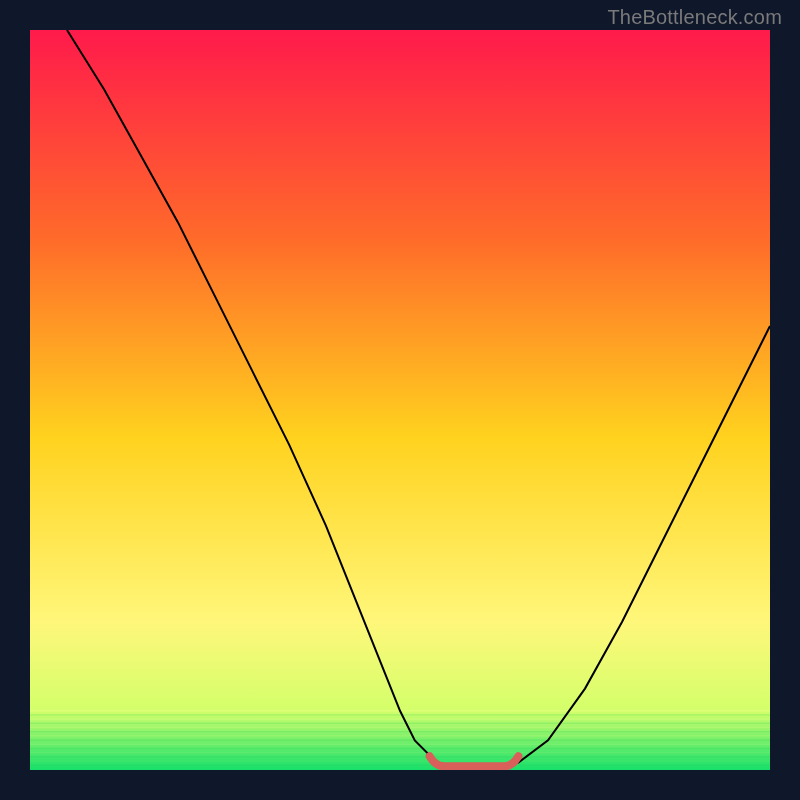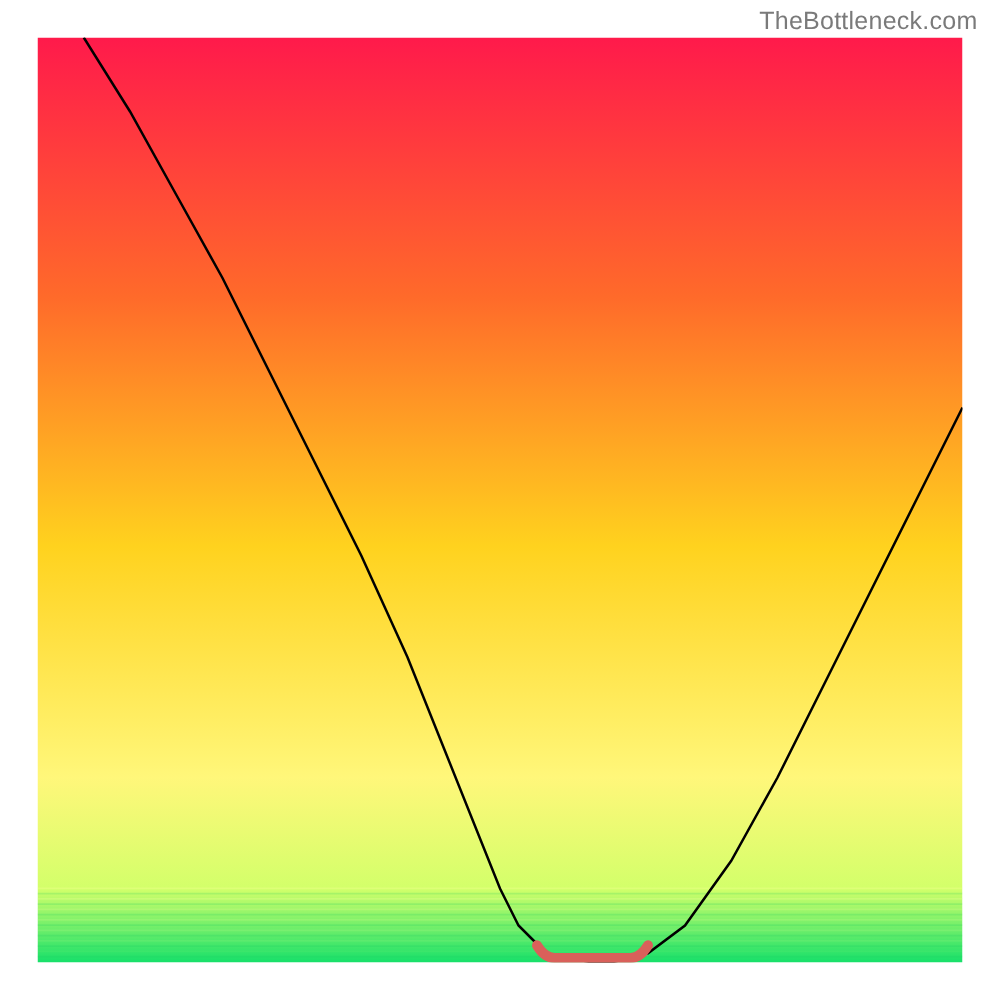--- a/index.html
+++ b/index.html
@@ -1,16 +1,16 @@
 <!DOCTYPE html>
 <html><head>
 <meta charset="utf-8">
 <style>
   html,body{margin:0;padding:0;width:800px;height:800px;background:#000;font-family:Arial,Helvetica,sans-serif;overflow:hidden}
-  .frame{position:absolute;inset:0;background:#ffffff}
+  .frame{position:absolute;inset:0;background:#0f172a}
   .plot{position:absolute;left:30px;top:30px;width:740px;height:740px}
   .watermark{position:absolute;top:6px;right:18px;color:#7a7a7a;font-size:20px;font-weight:400;letter-spacing:.2px}
   svg{display:block}
 </style>
 </head>
 <body>
 
 <div class="frame">
   <div class="watermark">TheBottleneck.com</div>
   <div class="plot">

